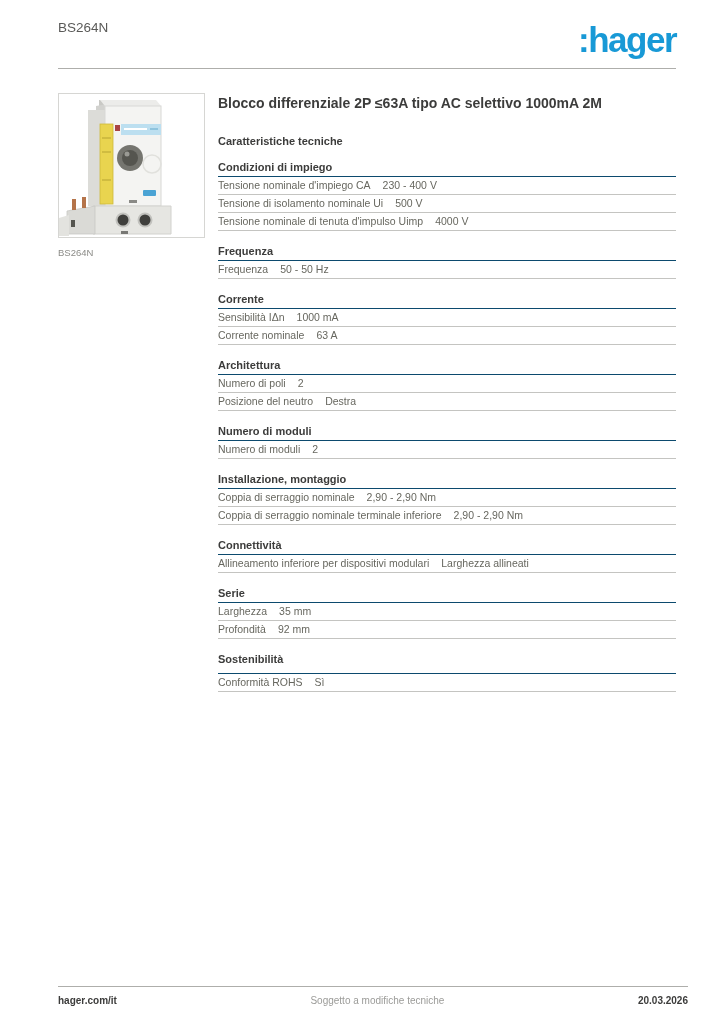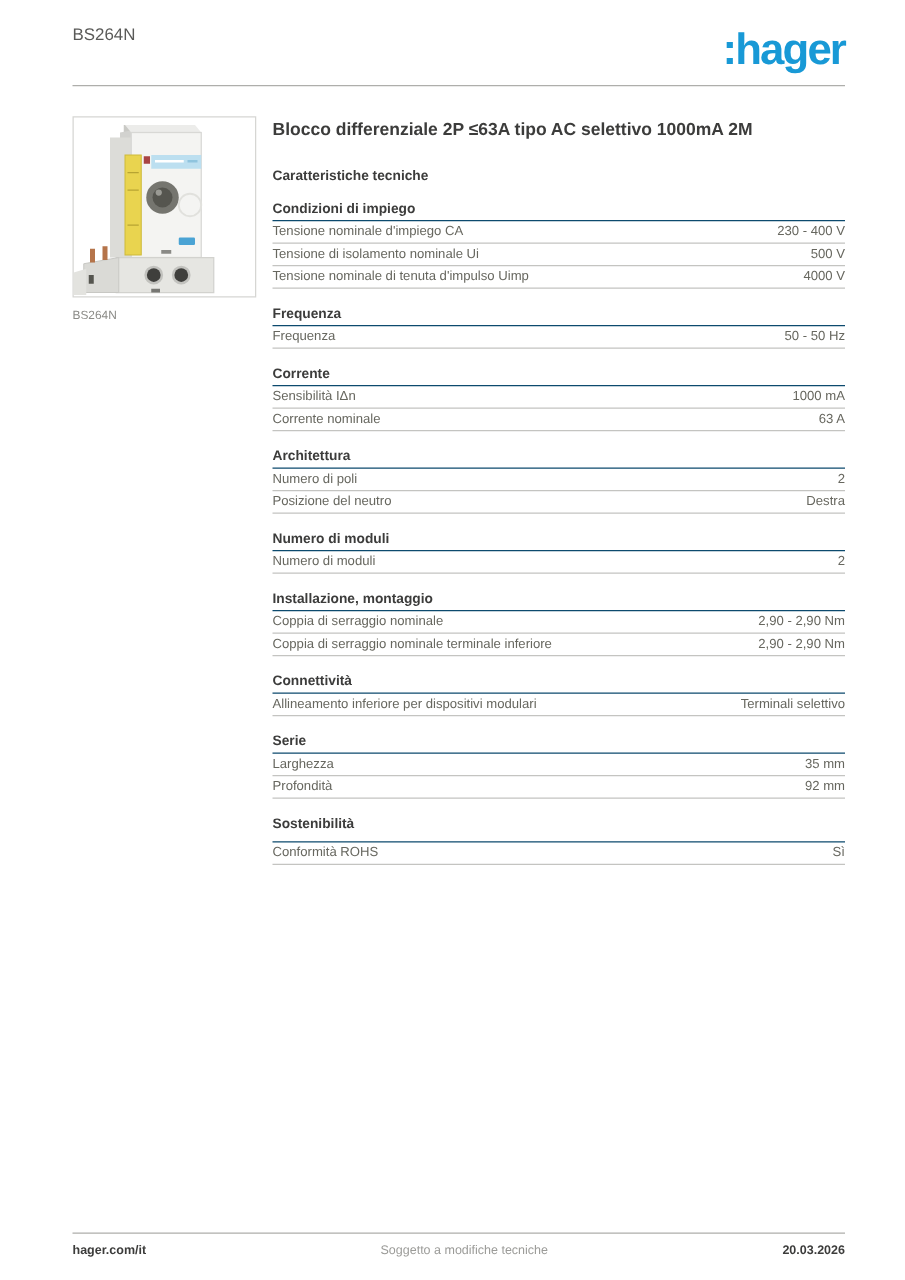--- a/index.html
+++ b/index.html
@@ -83,34 +83,33 @@
   .section-title {
     font-size: 11px;
     font-weight: bold;
     color: #3c3c3b;
     padding-bottom: 3px;
     border-bottom: 1px solid #0c4a6e;
   }
   .section.wide-title-gap .section-title { padding-bottom: 8px; }
   .spec-row {
     display: flex;
-    justify-content: space-between;
     align-items: baseline;
     font-size: 10.5px;
     color: #67675f;
     padding: 2px 0 3px 0;
     border-bottom: 1px solid #c4c4c1;
   }
   .spec-label { text-align: left; }
   .spec-value { text-align: right; white-space: nowrap; padding-left: 12px; }
 
   
   .footer {
     position: absolute;
-    left: 58px; right: 48px; bottom: 18px;
+    left: 58px; right: 36px; bottom: 18px;
   }
   .footer-rule { border-top: 1px solid #aeaeab; margin-bottom: 8px; }
   .footer-row {
     display: flex;
     justify-content: space-between;
     align-items: baseline;
     font-size: 10px;
   }
   .footer-left  { font-weight: bold; color: #3c3c3b; }
   .footer-center{ color: #9b9b98; }
@@ -252,21 +251,21 @@
         <div class="spec-row">
           <span class="spec-label">Coppia di serraggio nominale terminale inferiore</span>
           <span class="spec-value">2,90 - 2,90 Nm</span>
         </div>
       </div>
 
       <div class="section">
         <div class="section-title">Connettività</div>
         <div class="spec-row">
           <span class="spec-label">Allineamento inferiore per dispositivi modulari</span>
-          <span class="spec-value">Terminali selettivo</span>
+          <span class="spec-value">Larghezza allineati</span>
         </div>
       </div>
 
       <div class="section">
         <div class="section-title">Serie</div>
         <div class="spec-row">
           <span class="spec-label">Larghezza</span>
           <span class="spec-value">35 mm</span>
         </div>
         <div class="spec-row">

